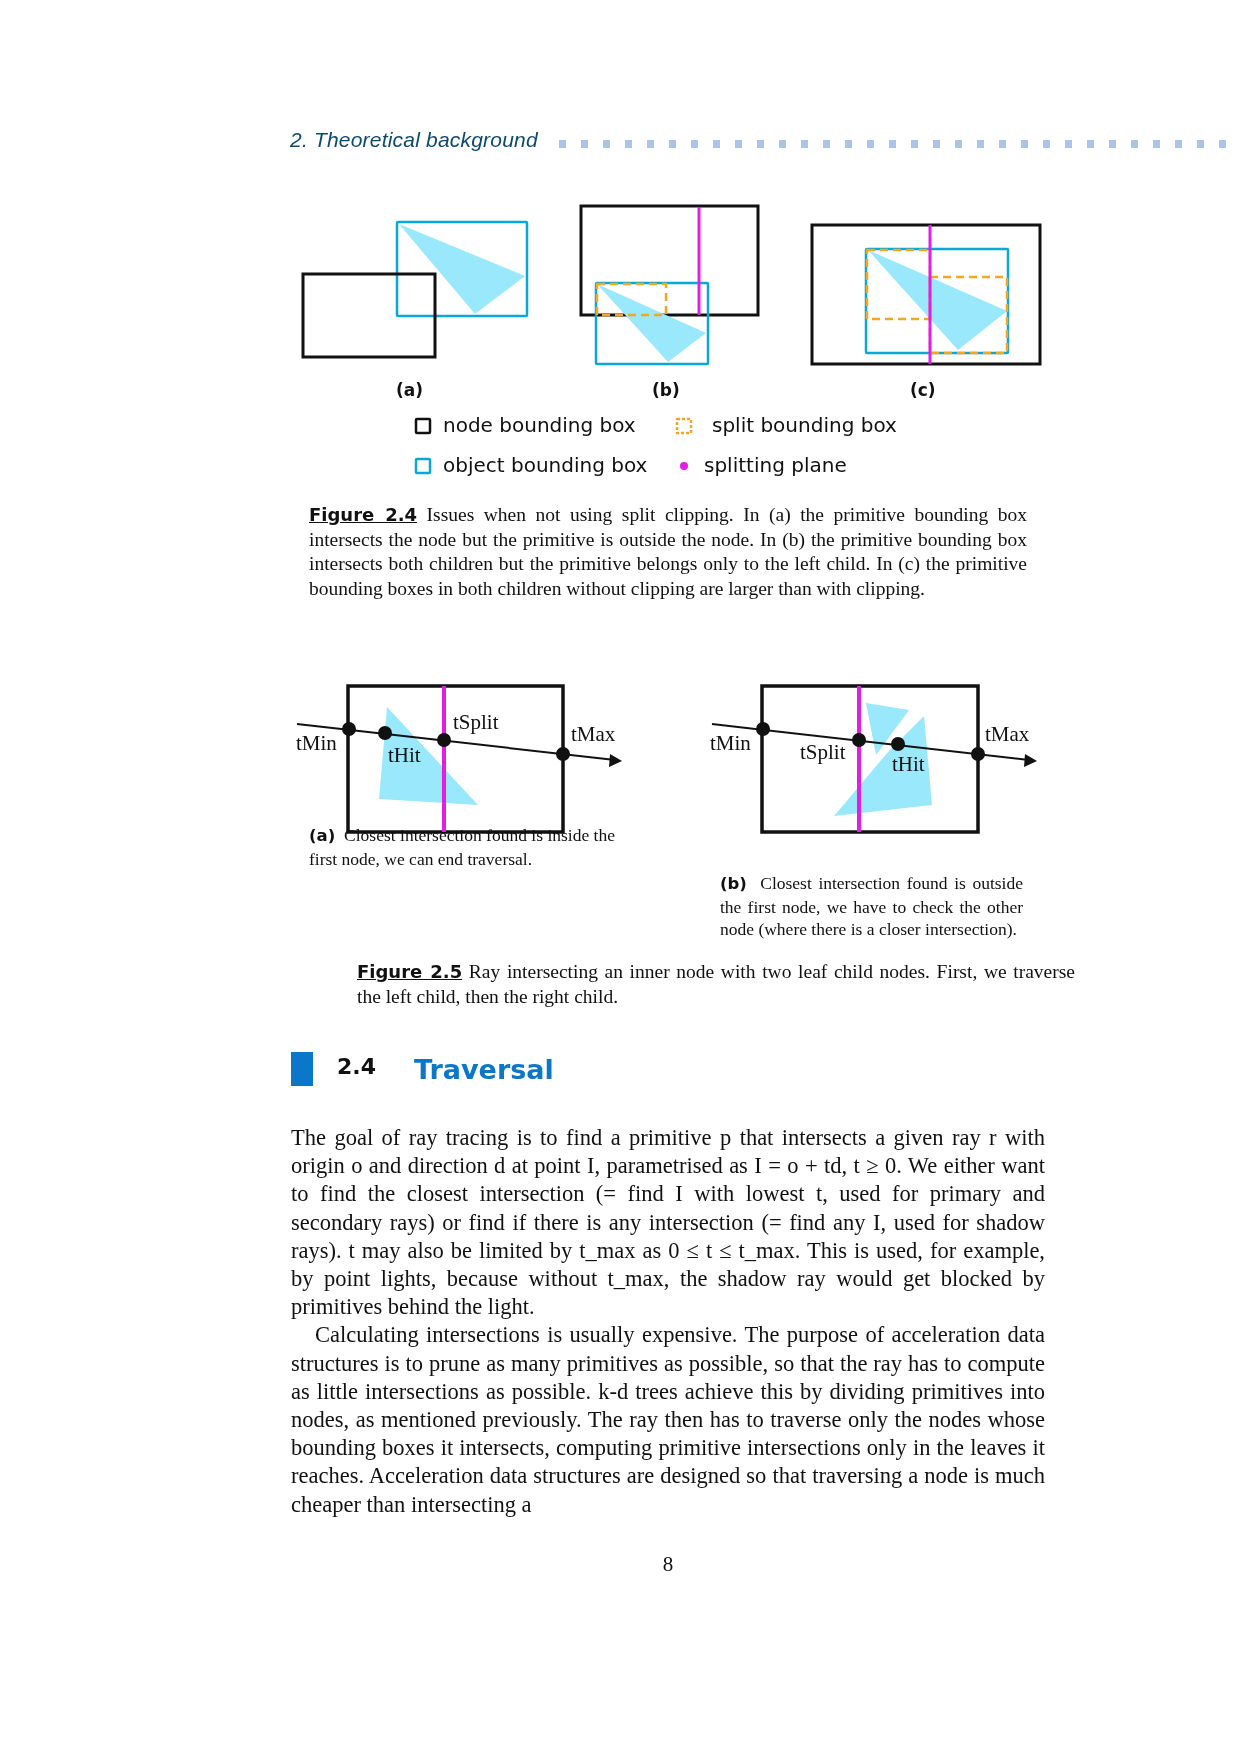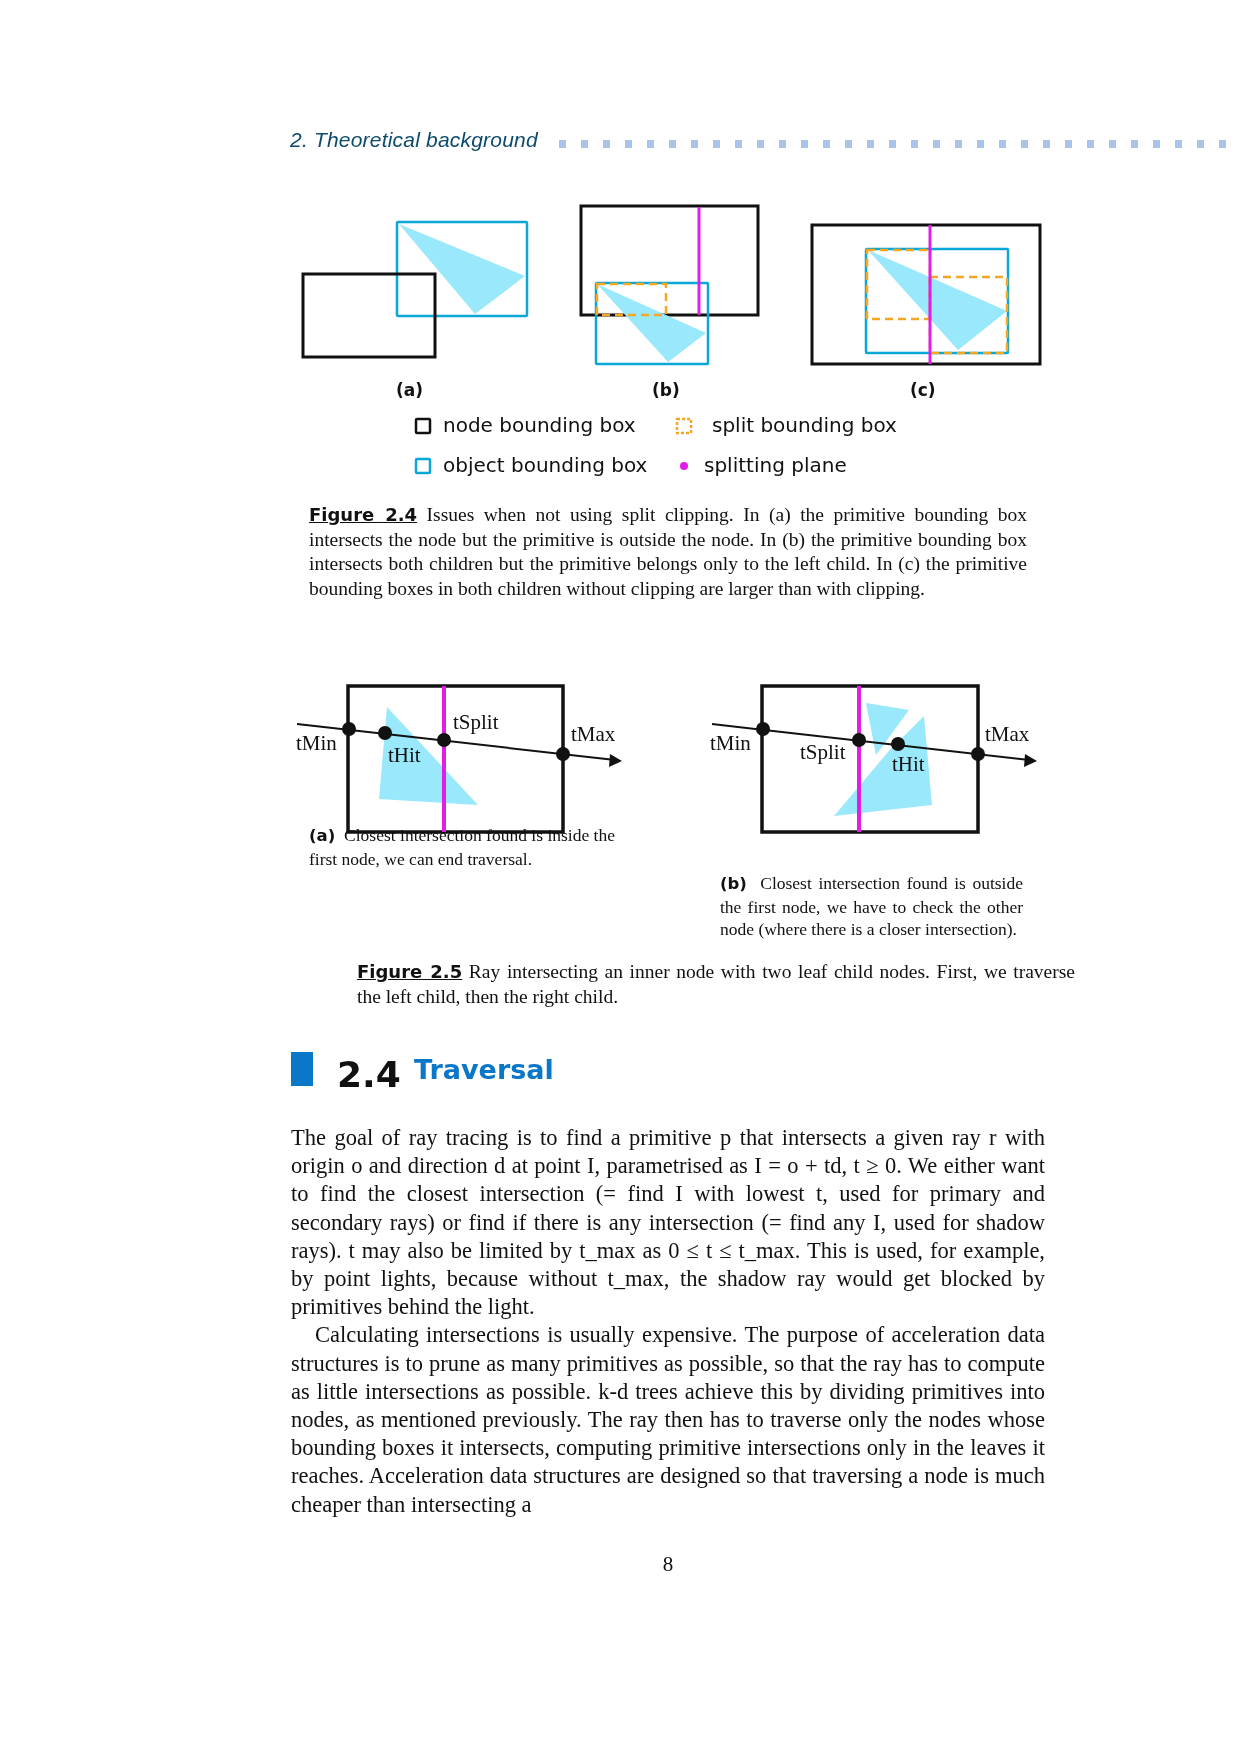--- a/index.html
+++ b/index.html
@@ -11,21 +11,21 @@
     background-size:22px 8px; background-repeat:repeat-x; }
   svg { position:absolute; left:0; top:0; }
   .sublabel { font-family:"DejaVu Sans", sans-serif; font-weight:bold; font-size:17px; color:#111; }
   .legend-text { font-family:"DejaVu Sans", sans-serif; font-size:20px; color:#111; }
   .caption { font-family:"Liberation Serif", serif; font-size:19.5px; line-height:24.5px; text-align:justify; color:#111; }
   .caption .fig { font-family:"DejaVu Sans", sans-serif; font-weight:bold; font-size:18px;text-decoration:underline; }
   .subcap { font-family:"Liberation Serif", serif; font-size:17.5px; line-height:22.5px; text-align:justify; }
   .subcap .lab { font-family:"DejaVu Sans", sans-serif; font-weight:bold; font-size:16.5px; }
   .diag-label { font-family:"Liberation Serif", serif; font-size:21px; color:#111; }
   .sec-bar { left:291px; top:1052px; width:22px; height:34px; background:#0a77c8; }
-  .sec-num { left:337px; top:1054px; font-family:"DejaVu Sans", sans-serif; font-weight:bold; font-size:36px; color:#111; }
+  .sec-num { left:337px; top:1054px; font-family:"DejaVu Sans", sans-serif; font-weight:bold; font-size:22px; color:#111; }
   .sec-title { left:414px; top:1054px; font-family:"DejaVu Sans", sans-serif; font-weight:bold; font-size:27px; color:#0a77c8; }
   .body { left:291px; width:754px; font-family:"Liberation Serif", serif; font-size:22.5px; line-height:28.2px; text-align:justify; color:#111; }
   .body p { margin:0; }
   .body p.indent { text-indent:24px; }
   .pagenum { left:0; width:1336px; top:1552px; text-align:center; font-family:"Liberation Serif", serif; font-size:21px; }
 </style>
 </head>
 <body>
 
 <div class="abs header-text">2. Theoretical background</div>

